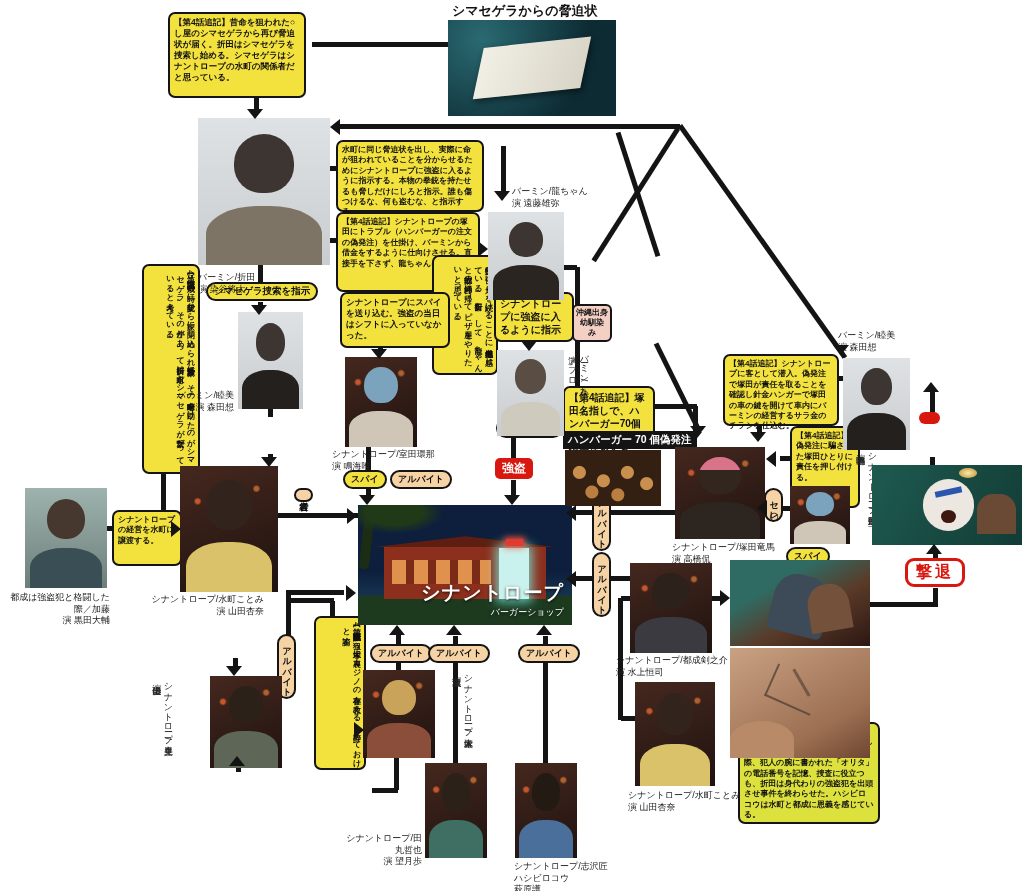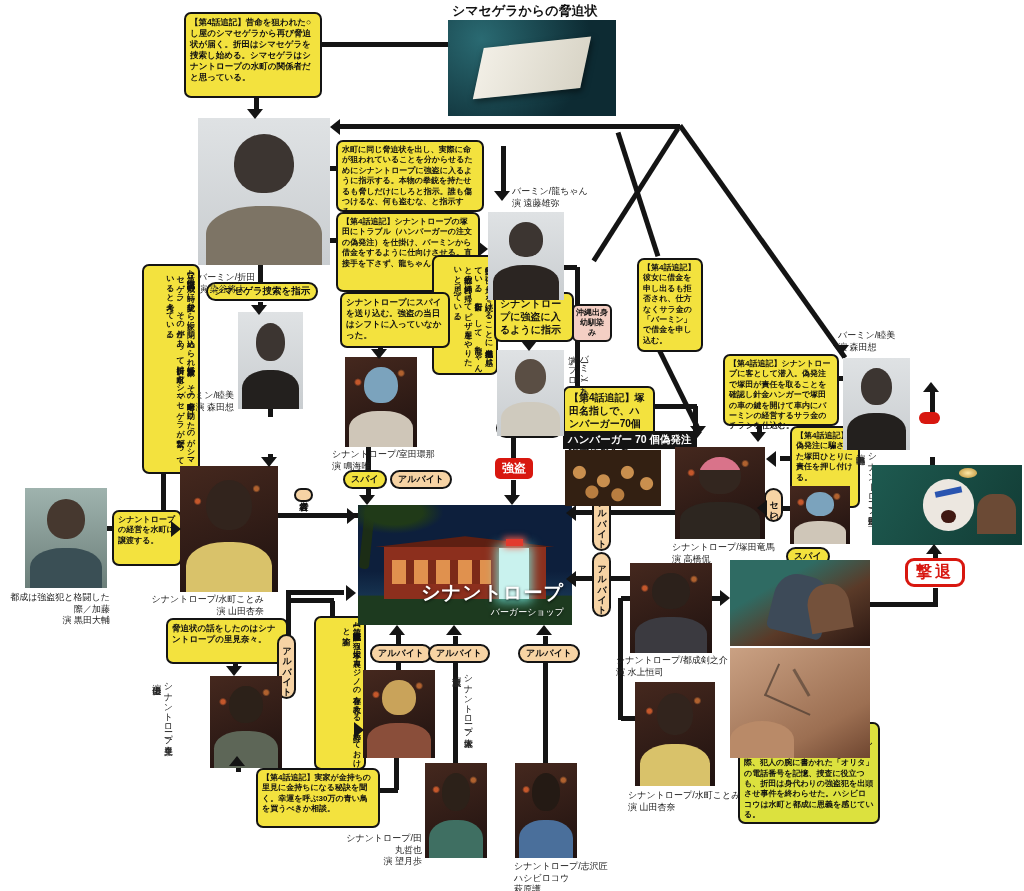--- a/index.html
+++ b/index.html
@@ -145,35 +145,32 @@
   <div class="ln" style="left:930px;top:457px;width:5px;height:8px"></div>
   <div class="ln" style="left:930px;top:392px;width:5px;height:21px"></div>
   <div class="ah up" style="left:923px;top:382px"></div>
   <div class="ln" style="left:831px;top:376px;width:12px;height:5px"></div>
 
   <div class="title" style="left:452px;top:2px">シマセゲラからの脅迫状</div>
   <div class="scene" style="left:448px;top:20px;width:168px;height:96px;background:radial-gradient(circle at 20% 20%,#2a6a72,#0d2b33 70%)">
     <div style="position:absolute;left:18%;top:24%;width:64%;height:52%;background:linear-gradient(100deg,#f2efe6,#d8d4c6);transform:rotate(-6deg) skewX(-18deg);box-shadow:2px 3px 6px rgba(0,0,0,.5)"></div>
   </div>
 
-  <div class="note" style="left:184px;top:12px;width:126px;height:76px">【第4話追記】昔命を狙われた○し屋のシマセゲラから再び脅迫状が届く。折田はシマセゲラを捜索し始める。シマセゲラはシナントロープの水町の関係者だと思っている。</div>
+  <div class="note" style="left:168px;top:12px;width:126px;height:76px">【第4話追記】昔命を狙われた○し屋のシマセゲラから再び脅迫状が届く。折田はシマセゲラを捜索し始める。シマセゲラはシナントロープの水町の関係者だと思っている。</div>
   <div class="note" style="left:336px;top:140px;width:136px;height:62px;font-size:8px">水町に同じ脅迫状を出し、実際に命が狙われていることを分からせるためにシナントロープに強盗に入るように指示する。本物の拳銃を持たせるも脅しだけにしろと指示。誰も傷つけるな、何も盗むな、と指示する。</div>
   <div class="note" style="left:336px;top:212px;width:132px;height:70px;font-size:8px">【第4話追記】シナントロープの塚田にトラブル（ハンバーガーの注文の偽発注）を仕掛け、バーミンから借金をするように仕向けさせる。直接手を下さず、龍ちゃんに指示。</div>
   <div class="note vert" style="left:142px;top:264px;width:48px;height:198px;font-size:8px">【第4話追記】5歳の時に父親から家に閉じ込められ警察沙汰に。その時水町を助けたのがシマセゲラ。その件があって折田は水町とシマセゲラが繋がっていると考えている。</div>
   <div class="note vert" style="left:432px;top:255px;width:56px;height:108px;font-size:8px">折田の使い走りを続けることに危機感を感じている。折田を○して、龍ちゃんと故郷の沖縄に帰ってピザ屋をやりたいと思っている。</div>
   <div class="note" style="left:340px;top:292px;width:98px;height:46px">シナントロープにスパイを送り込む。強盗の当日はシフトに入っていなかった。</div>
   <div class="note" style="left:494px;top:292px;width:68px;height:40px;font-size:10px">シナントロープに強盗に入るように指示</div>
-  <div class="note" style="left:637px;top:258px;width:54px;height:84px;font-size:8px">【第4話追記】彼女に借金を申し出るも拒否され、仕方なくサラ金の「バーミン」で借金を申し込む。</div>
   <div class="note" style="left:723px;top:354px;width:104px;height:62px;font-size:8px">【第4話追記】シナントロープに客として潜入。偽発注で塚田が責任を取ることを確認し針金ハンガーで塚田の車の鍵を開けて車内にバーミンの経営するサラ金のチラシを仕込む。</div>
   <div class="note" style="left:563px;top:386px;width:80px;height:44px;font-size:10px">【第4話追記】塚田名指しで、ハンバーガー70個（20万円分）の偽発注をする。</div>
   <div class="note" style="left:790px;top:426px;width:58px;height:72px;font-size:8px">【第4話追記】偽発注に騙された塚田ひとりに責任を押し付ける。</div>
   <div class="note" style="left:112px;top:510px;width:58px;height:46px;font-size:8px">シナントロープの経営を水町に譲渡する。</div>
-  <div class="note" style="left:166px;top:618px;width:110px;height:36px">脅迫状の話をしたのはシナントロープの里見奈々。</div>
   <div class="note vert" style="left:314px;top:616px;width:42px;height:142px;font-size:8px">【第4話追記】一攫千金を狙う木塚に裏カジノの存在を教えるも辞めておけと諭す。</div>
-  <div class="note" style="left:256px;top:768px;width:112px;height:50px;font-size:8px">【第4話追記】実家が金持ちの里見に金持ちになる秘訣を聞く。幸運を呼ぶ30万の青い鳥を買うべきか相談。</div>
   <div class="note green" style="left:738px;top:722px;width:130px;height:92px;font-size:8px">ハシビロコウが拳銃を突き付けられるも、水町と都成が犯人と格闘して撃退。都成は強盗犯と格闘した際、犯人の腕に書かれた「オリタ」の電話番号を記憶、捜査に役立つも、折田は身代わりの強盗犯を出頭させ事件を終わらせた。ハシビロコウは水町と都成に恩義を感じている。</div>
 
   <div class="badge" style="left:206px;top:282px;font-size:9.5px">シマセゲラ捜索を指示</div>
   <div class="badge" style="left:496px;top:418px;border-width:2.5px">サイコパス</div>
   <div class="badge red" style="left:495px;top:458px">強盗</div>
   <div class="badge" style="left:343px;top:470px;font-size:9px">スパイ</div>
   <div class="badge peach" style="left:390px;top:470px;font-size:9px">アルバイト</div>
   <div class="badge peach vert" style="left:294px;top:488px;font-size:9px">経営者</div>
   <div class="badge pink" style="left:572px;top:304px;width:32px">沖縄出身 幼馴染み</div>
   <div class="badge peach vert" style="left:277px;top:634px;font-size:9px">アルバイト</div>

